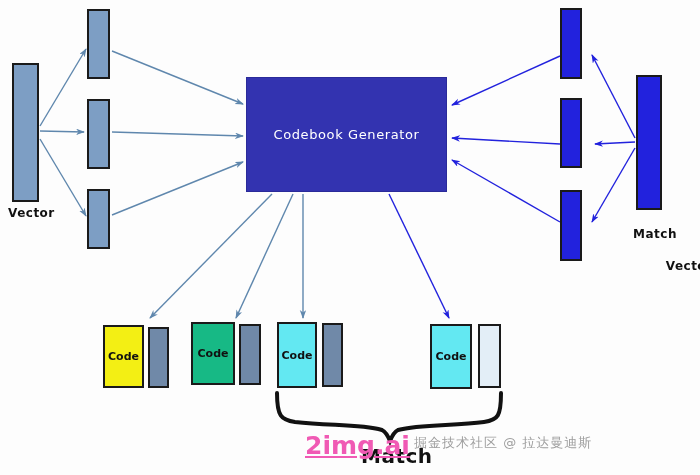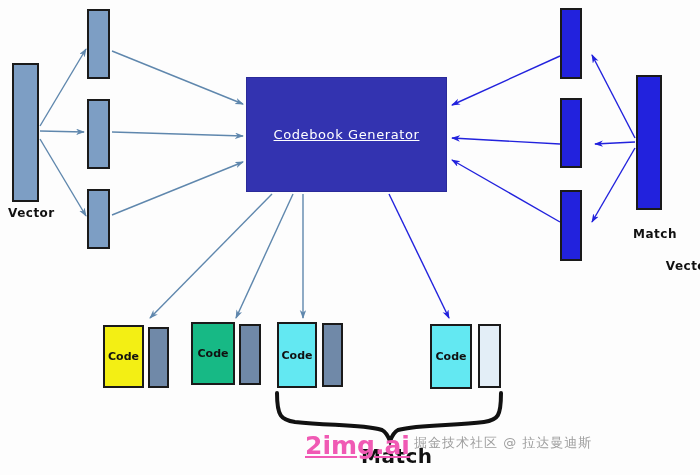--- a/index.html
+++ b/index.html
@@ -44,21 +44,20 @@
     border: 1px solid #2a2a99;
     display: flex;
     align-items: center;
     justify-content: center;
   }
   .gen-box-label {
     color: #ffffff;
     font-family: "DejaVu Sans", sans-serif;
     font-size: 13px;
     letter-spacing: 0.6px;
-    text-decoration: underline;
   }
   .code-label {
     position: absolute;
     display: flex;
     align-items: center;
     justify-content: center;
     color: #111111;
     font-family: "DejaVu Sans", sans-serif;
     font-size: 11px;
     font-weight: 600;

